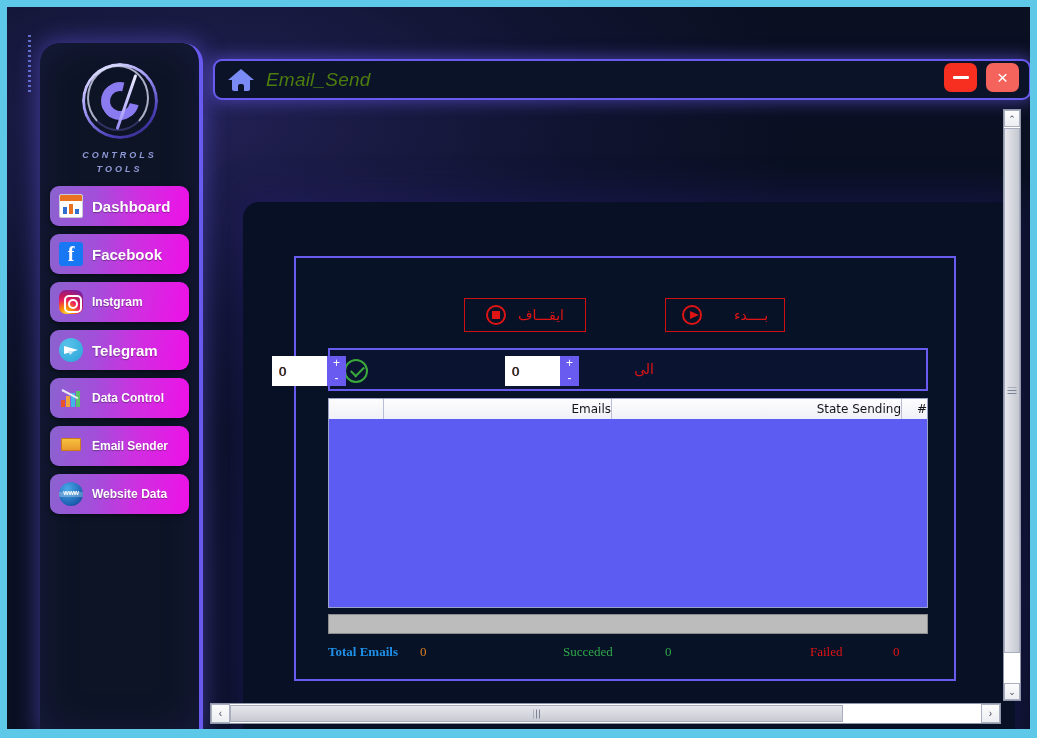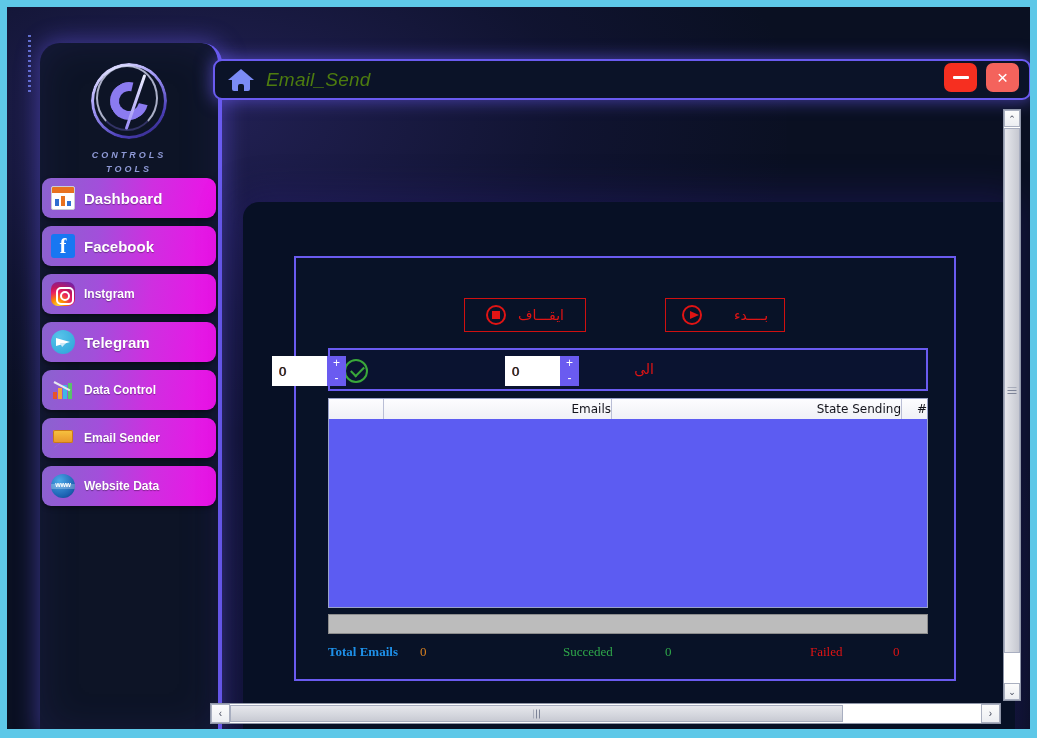--- a/index.html
+++ b/index.html
@@ -51,21 +51,21 @@
     width: 3px; height: 58px;
     background-image: repeating-linear-gradient(to bottom,
       #6f7fe8 0px, #6f7fe8 2px, rgba(0,0,0,0) 2px, rgba(0,0,0,0) 5px);
     opacity: .85;
   }
 
   
   #sidebar {
     position: absolute;
     left: 33px; top: 36px;
-    width: 182px; height: 690px;
+    width: 163px; height: 690px;
     background: #0d1426;
     border-radius: 20px 20px 0 0;
     border-right: 4px solid #6a5bf0;
     box-shadow: 0 0 22px 3px rgba(106,91,240,0.45),
                 inset 0 0 40px rgba(70,60,160,0.18);
     overflow: hidden;
   }
 
   #brand-block {
     width: 100%;
@@ -118,22 +118,22 @@
     font-size: 9px;
     letter-spacing: 3px;
     font-weight: bold;
     font-style: italic;
     color: #8f9ad6;
     text-align: center;
     line-height: 14px;
   }
 
   #nav-list {
-    margin-top: 2px;
-    padding: 0 2px;
+    margin-top: 10px;
+    padding: 0 10px;
     display: flex;
     flex-direction: column;
     gap: 8px;
   }
 
   .nav-item {
     position: relative;
     height: 40px;
     border-radius: 9px;
     background: linear-gradient(100deg, #8a63cf 0%, #a24fda 32%, #cf2fe0 62%, #ef10e8 100%);

